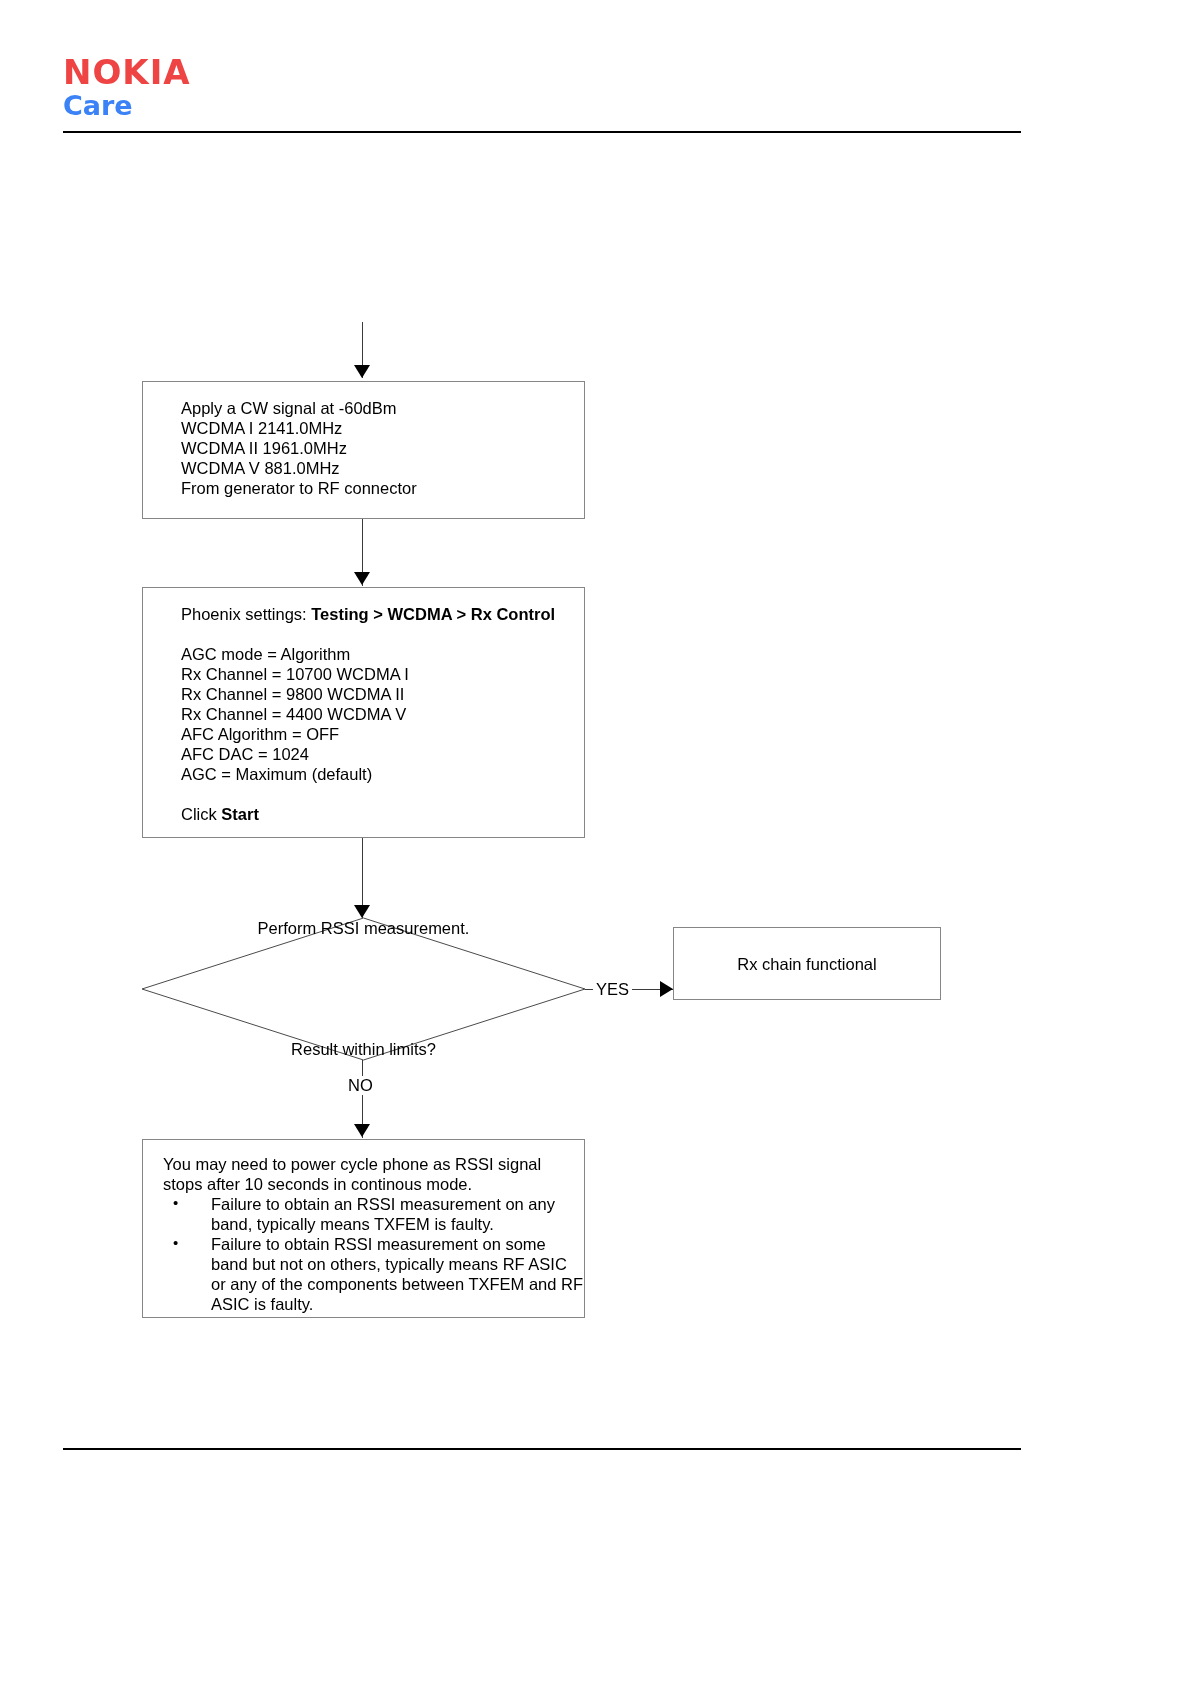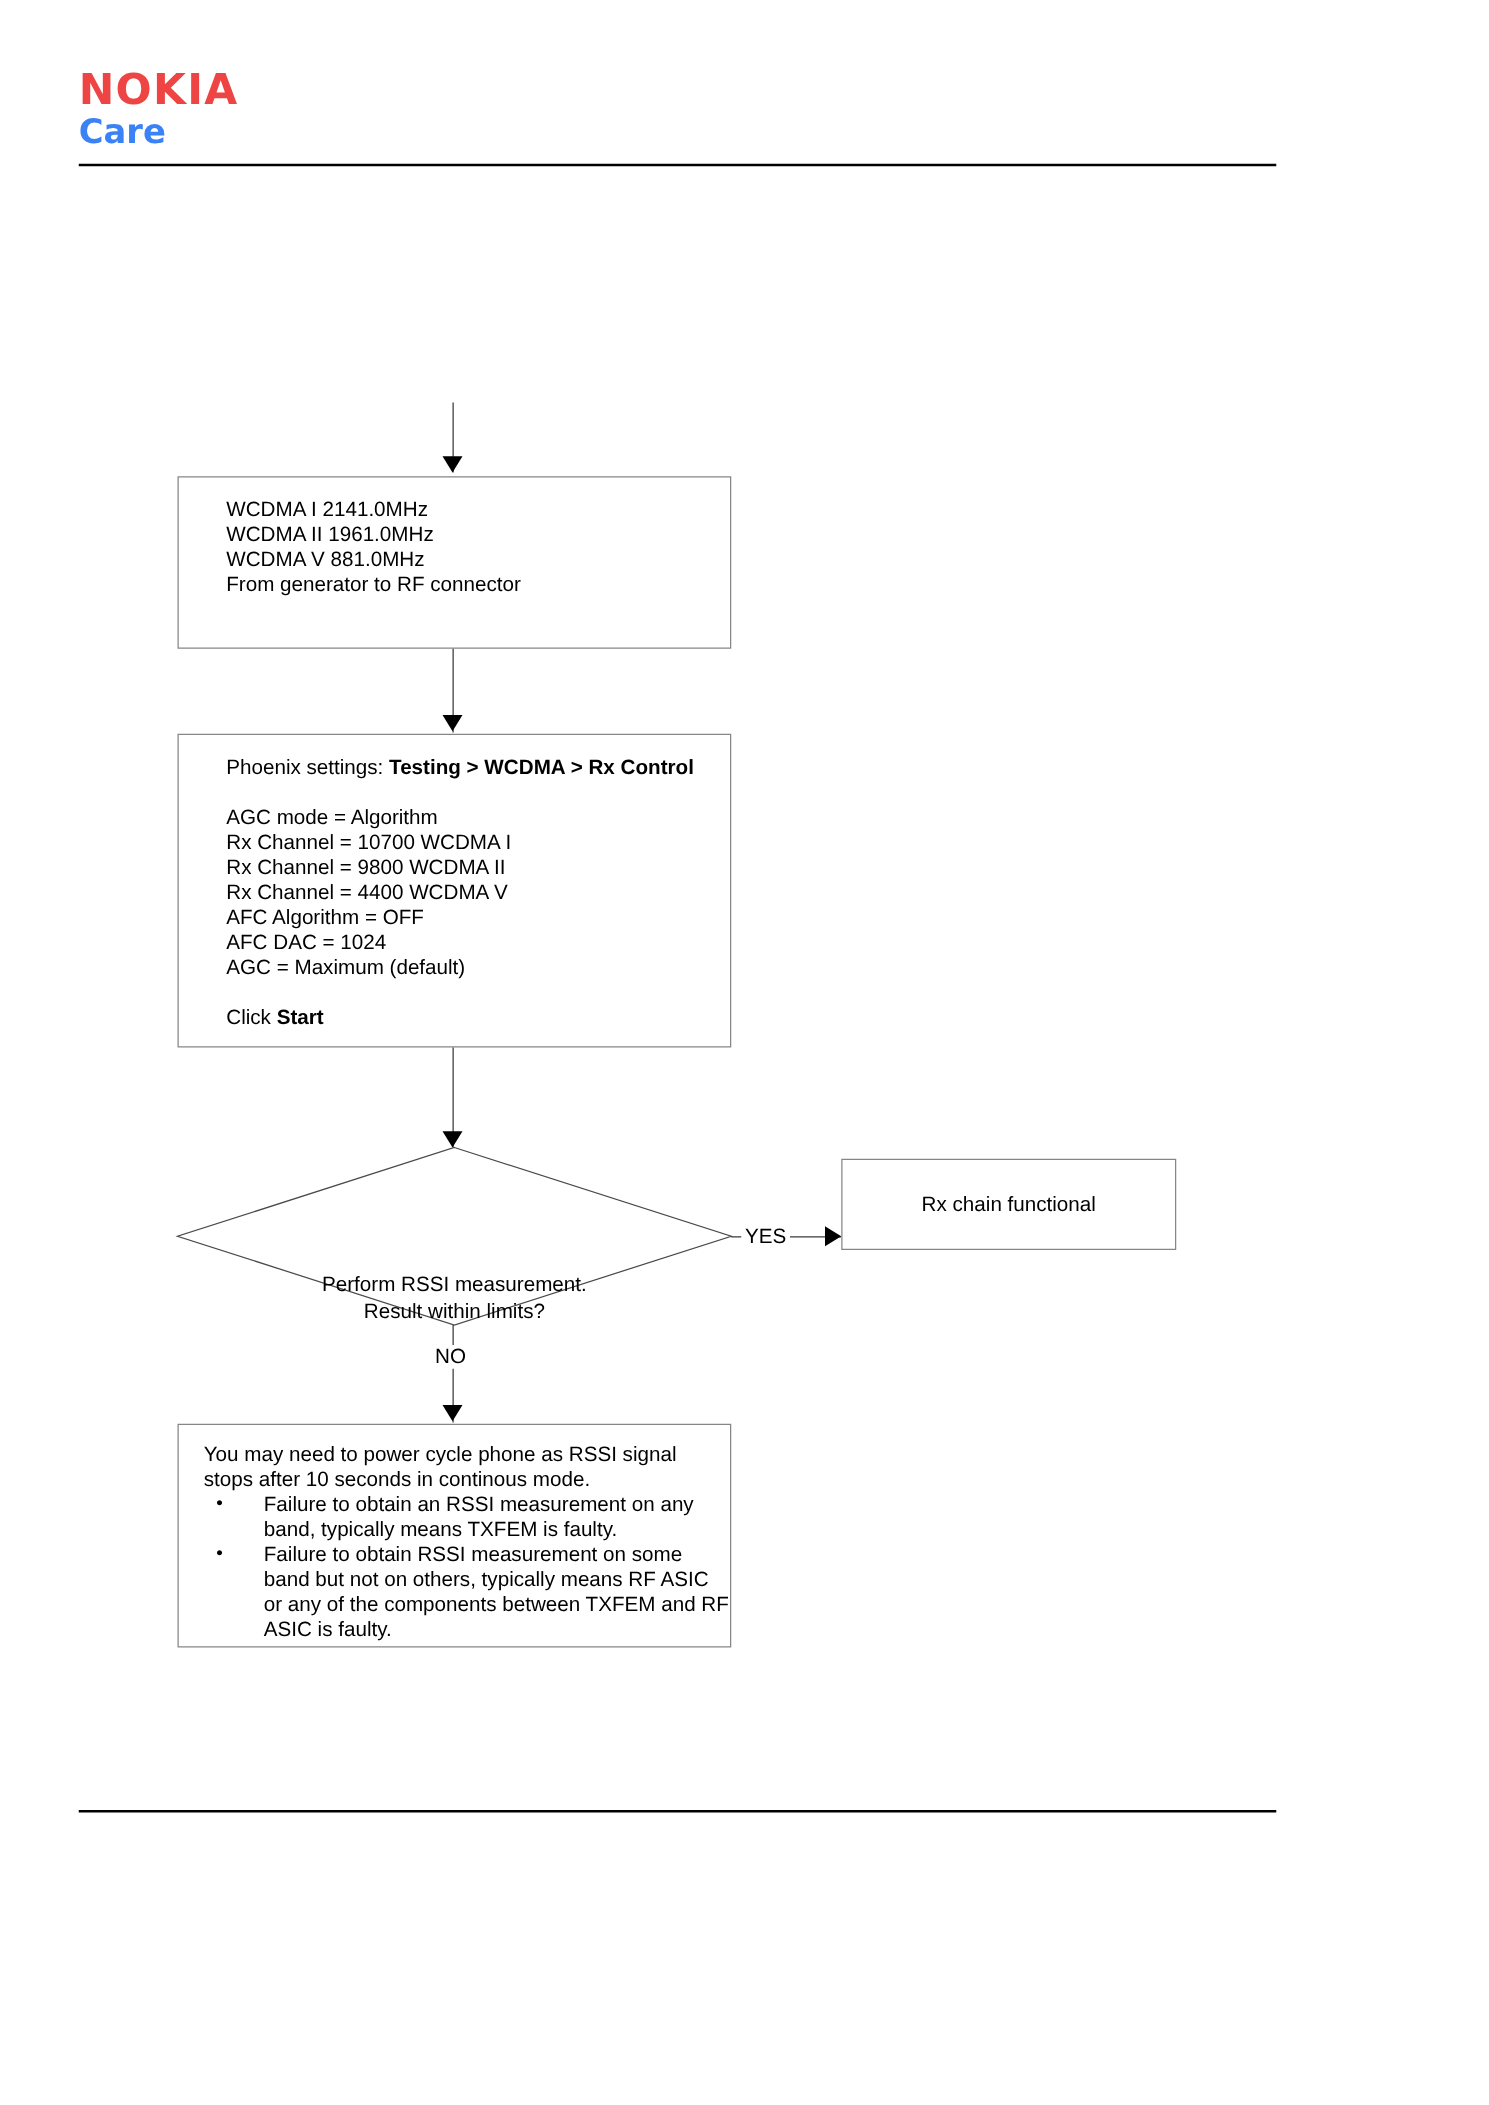--- a/index.html
+++ b/index.html
@@ -134,21 +134,21 @@
   }
   .diamond-label {
     position: absolute;
     left: 0;
     top: 0;
     width: 100%;
     height: 100%;
     display: flex;
     flex-direction: column;
     align-items: center;
-    justify-content: flex-end;
+    justify-content: space-between;
     font-size: 16.5px;
     line-height: 21px;
     text-align: center;
   }
 
   
   .conn-v {
     position: absolute;
     width: 1px;
     background: #3b3b3b;
@@ -194,20 +194,21 @@
   <div class="rule-top"></div>
   <div class="rule-bottom"></div>
 
   <div class="chart">
 
 
     <div class="conn-v" style="left:362px; top:322px; height:56px;"></div>
     <div class="arrow-down" style="left:354px; top:365px;"></div>
 
     <div class="node node-box" style="left:142px; top:381px; width:443px; height:138px;">
+      <div>Apply a CW signal at -60dBm</div>
       <div>WCDMA I 2141.0MHz</div>
       <div>WCDMA II 1961.0MHz</div>
       <div>WCDMA V 881.0MHz</div>
       <div>From generator to RF connector</div>
     </div>
 
     <div class="conn-v" style="left:362px; top:519px; height:67px;"></div>
     <div class="arrow-down" style="left:354px; top:572px;"></div>
 
     <div class="node node-box" style="left:142px; top:587px; width:443px; height:251px;">

